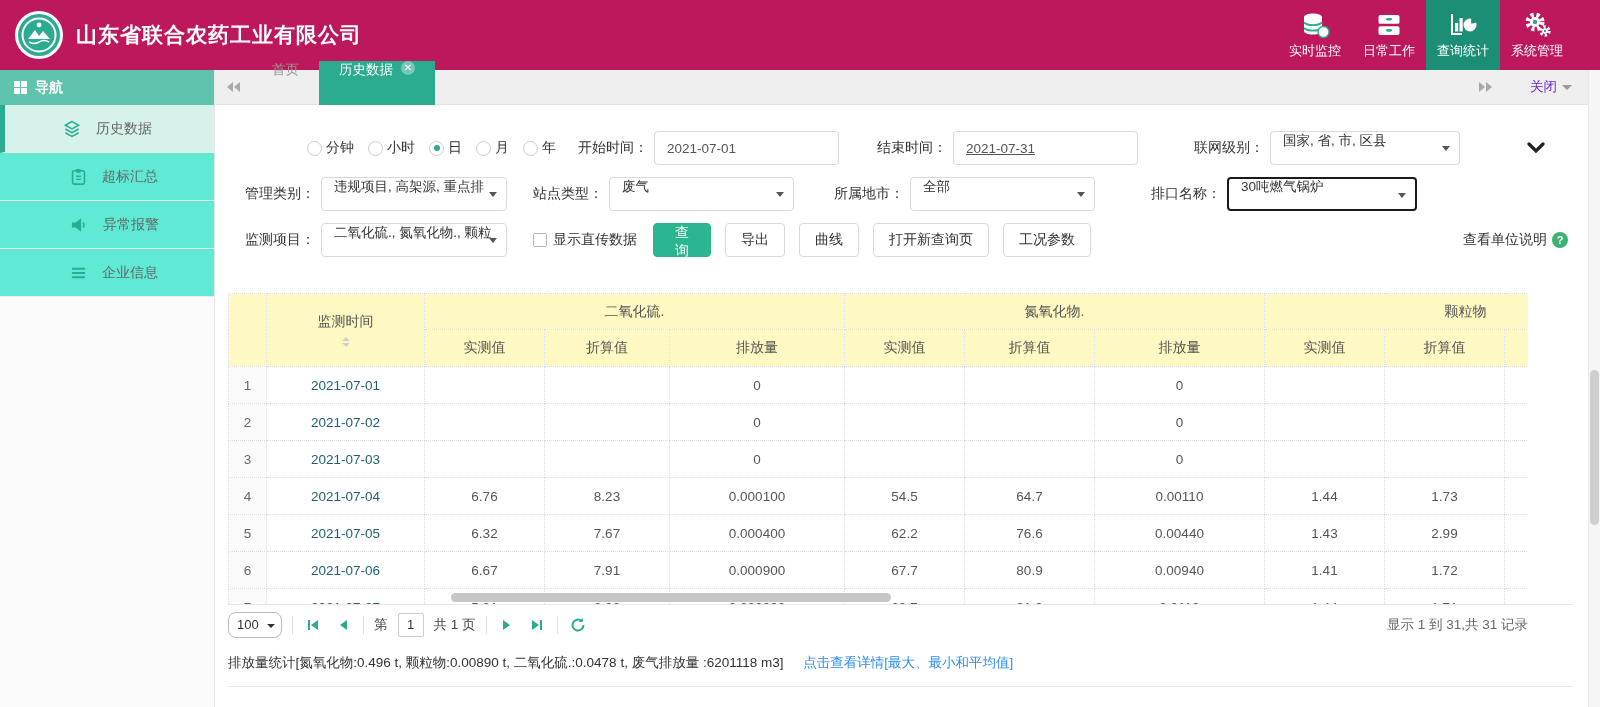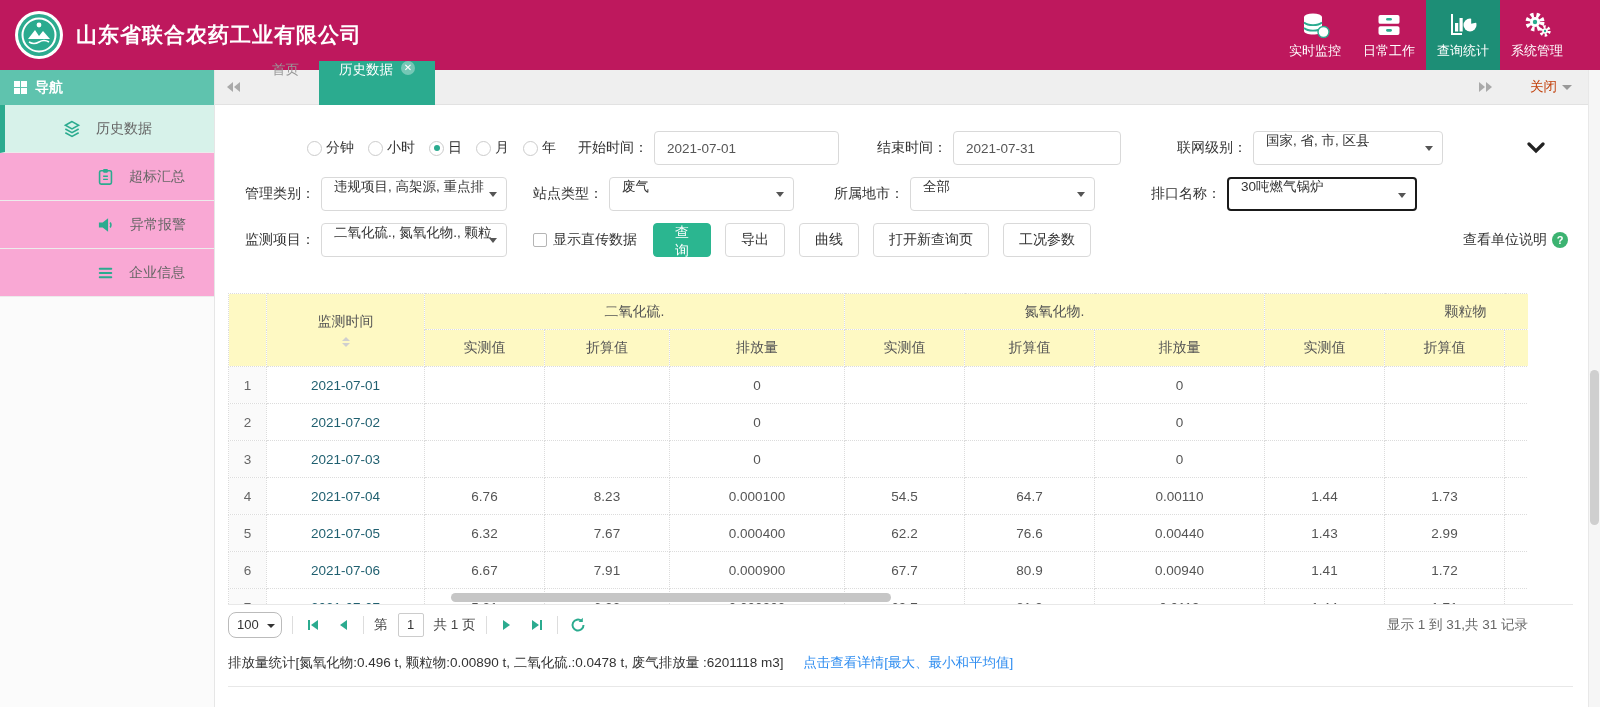--- a/index.html
+++ b/index.html
@@ -18,40 +18,40 @@
   .nav-item .nlabel { color:#fff; font-size:13px; white-space:nowrap; }
   .nav-item svg { display:block; }
 
   
   .sidebar { position:absolute; left:0; top:70px; width:215px; bottom:0;
     background:#FBFBFB; border-right:1px solid #E6E6E6; }
   .side-head { height:35px; background:#5FC3AE; color:#fff; font-size:14px; font-weight:bold;
     display:flex; align-items:center; padding-left:14px; gap:8px; }
   .grid-icon { width:13px; height:13px; display:grid; grid-template-columns:6px 6px; gap:1px; }
   .grid-icon i { background:#fff; width:6px; height:6px; }
-  .side-item { height:48px; display:flex; align-items:center; gap:14px; padding-left:96px;
-    border-bottom:1px solid #ECECEC; font-size:14px; color:#666; cursor:pointer; background:#f9a8d4; }
+  .side-item { height:48px; display:flex; align-items:center; gap:14px; padding-left:69px;
+    border-bottom:1px solid #ECECEC; font-size:14px; color:#666; cursor:pointer; background:#5eead4; }
   .side-item.active { background:#D7F2EA; border-left:5px solid #2BAB8F; padding-left:57px; }
   .side-item svg { flex:0 0 auto; }
 
   
   .tabbar { position:absolute; left:215px; top:70px; right:0; height:35px; background:#EFEFEF;
     border-bottom:1px solid #E2E2E2; display:flex; align-items:center; }
   .tb-arrow { display:flex; align-items:center; gap:1px; padding:0 12px; cursor:pointer; height:100%; }
   .tri-l { width:0; height:0; border-top:5px solid transparent; border-bottom:5px solid transparent;
     border-right:6px solid #A9A9A9; }
   .tri-r { width:0; height:0; border-top:5px solid transparent; border-bottom:5px solid transparent;
     border-left:6px solid #A9A9A9; }
   .tab { height:52px; display:flex; align-items:flex-start; padding:0 20px; font-size:13.5px;
     color:#999; cursor:pointer; }
   .tab.active { background:#2BAB8F; color:#fff; gap:8px; }
   .tab-close { width:14px; height:14px; border-radius:50%; background:rgba(255,255,255,.35);
     color:#fff; font-size:10px; line-height:14px; text-align:center; cursor:pointer; }
   .tb-right { margin-left:auto; display:flex; align-items:center; gap:26px; padding-right:28px; }
-  .close-menu { display:flex; align-items:center; gap:5px; color:#c2410c; font-size:13.5px; cursor:pointer; }
+  .close-menu { display:flex; align-items:center; gap:5px; color:#6d28d9; font-size:13.5px; cursor:pointer; }
   .caret-down { width:0; height:0; border-left:5px solid transparent; border-right:5px solid transparent;
     border-top:5px solid #999; }
 
   
   .content { position:absolute; left:215px; top:105px; right:0; bottom:0; background:#fff; }
   .frow { display:flex; align-items:center; height:34px; }
   .frow1 { margin-top:26px; }
   .frow2,.frow3 { margin-top:12px; }
   .flabel { font-size:14px; color:#333; white-space:nowrap; }
   .finput { height:34px; border:1px solid #D9D9D9; border-radius:4px; font-size:13.5px; color:#555;
@@ -268,21 +268,21 @@
         <span>月</span>
       </label>
       <label class="radio-opt">
         <span class="radio"></span>
         <span>年</span>
       </label>
     </div>
     <span class="flabel" style="margin-left:22px">开始时间：</span>
     <input class="finput" style="width: 185px; margin-left: 6px;" value="2021-07-01">
     <span class="flabel" style="margin-left:38px">结束时间：</span>
-    <input class="finput" style="width: 168px; margin-left: 6px;" value="2021-07-31">
+    <input class="finput" style="width: 185px; margin-left: 6px; text-decoration: underline;" value="2021-07-31">
     <span class="flabel" style="margin-left:56px">联网级别：</span>
     <div class="fselect" style="width:190px;margin-left:6px">
       <span>国家, 省, 市, 区县</span>
       <i class="sel-caret"></i>
     </div>
     <svg class="chev-collapse" width="18" height="12" viewBox="0 0 18 12">
       <path d="M2 2 L9 9 L16 2" stroke="#222" stroke-width="3.2" fill="none" stroke-linecap="round"></path>
     </svg>
   </div>
 

